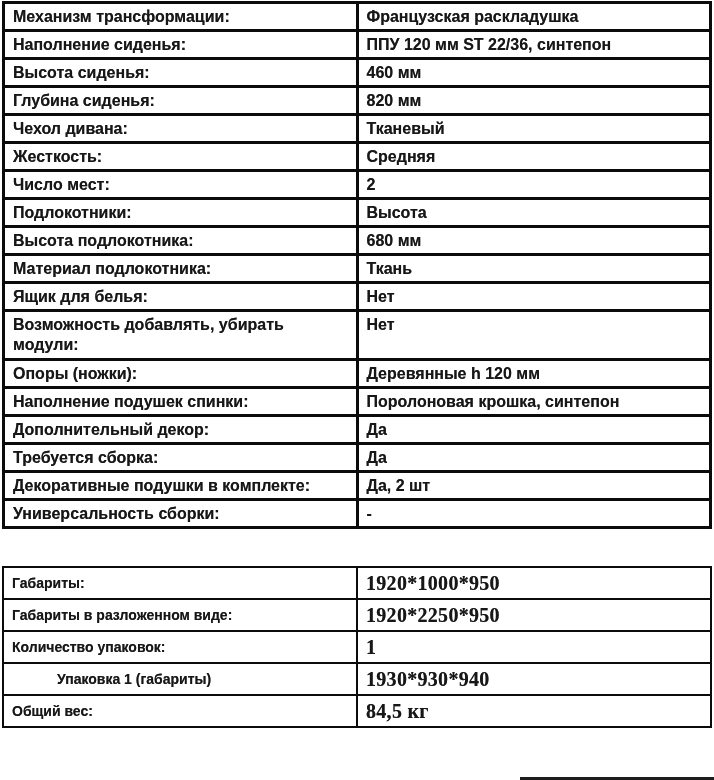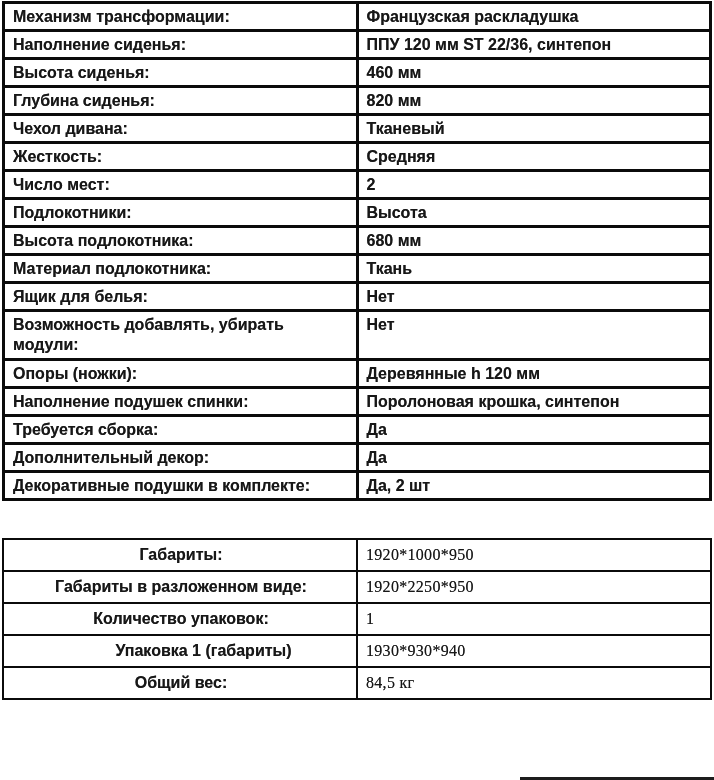--- a/index.html
+++ b/index.html
@@ -43,29 +43,28 @@
   
   .gap { height: 37px; }
   
   .dim-table td {
     border: 2px solid #0b0b0b;
     height: 26px;
     padding: 2px 6px 2px 8px;
     vertical-align: middle;
   }
   .dim-table td.label {
-    font-size: 16px;
+    font-size: 14px;
     font-weight: bold;
     line-height: 20px;
-    text-align: center;
   }
   .dim-table td.value {
     font-family: "Liberation Serif", serif;
-    font-size: 16px;
-    font-weight: normal;
+    font-size: 20px;
+    font-weight: bold;
     letter-spacing: 0.3px;
     margin-left: 16px;
   }
   .dim-table td.indent { padding-left: 53px; }
   
   .scan-artifact {
     position: absolute;
     left: 520px;
     bottom: 0;
     width: 194px;
@@ -135,30 +134,34 @@
       </tr>
       <tr>
         <td class="label">Опоры (ножки):</td>
         <td class="value">Деревянные h 120 мм</td>
       </tr>
       <tr>
         <td class="label">Наполнение подушек спинки:</td>
         <td class="value">Поролоновая крошка, синтепон</td>
       </tr>
       <tr>
-        <td class="label">Требуется сборка:</td>
+        <td class="label">Дополнительный декор:</td>
         <td class="value">Да</td>
       </tr>
       <tr>
-        <td class="label">Дополнительный декор:</td>
+        <td class="label">Требуется сборка:</td>
         <td class="value">Да</td>
       </tr>
       <tr>
         <td class="label">Декоративные подушки в комплекте:</td>
         <td class="value">Да, 2 шт</td>
+      </tr>
+      <tr>
+        <td class="label">Универсальность сборки:</td>
+        <td class="value">-</td>
       </tr>
     </tbody>
   </table>
 
   <div class="gap"></div>
 
   <table class="dim-table">
     <colgroup>
         <col style="width:50%">
         <col style="width:50%">

